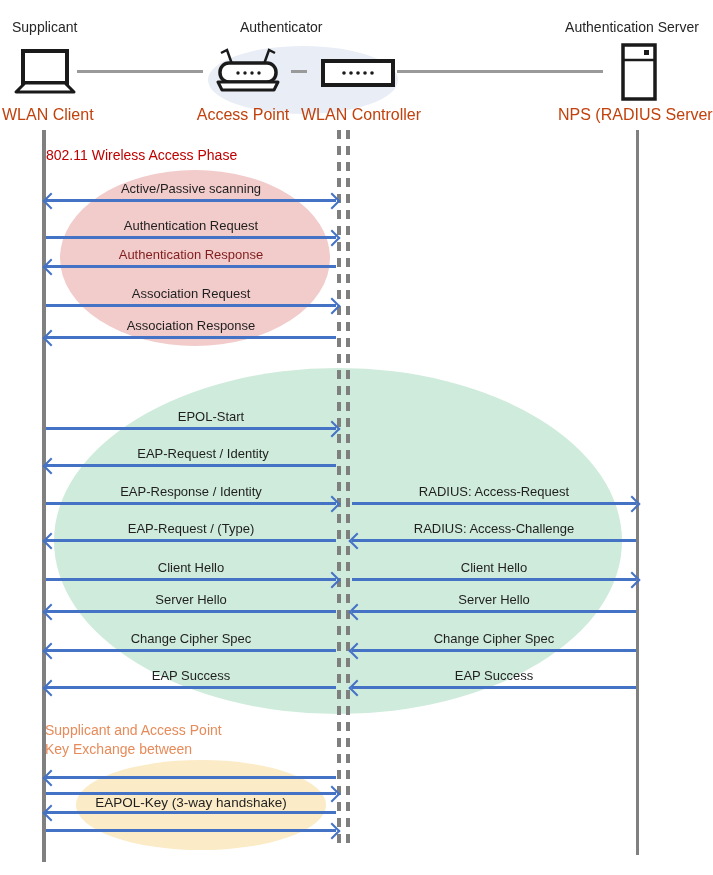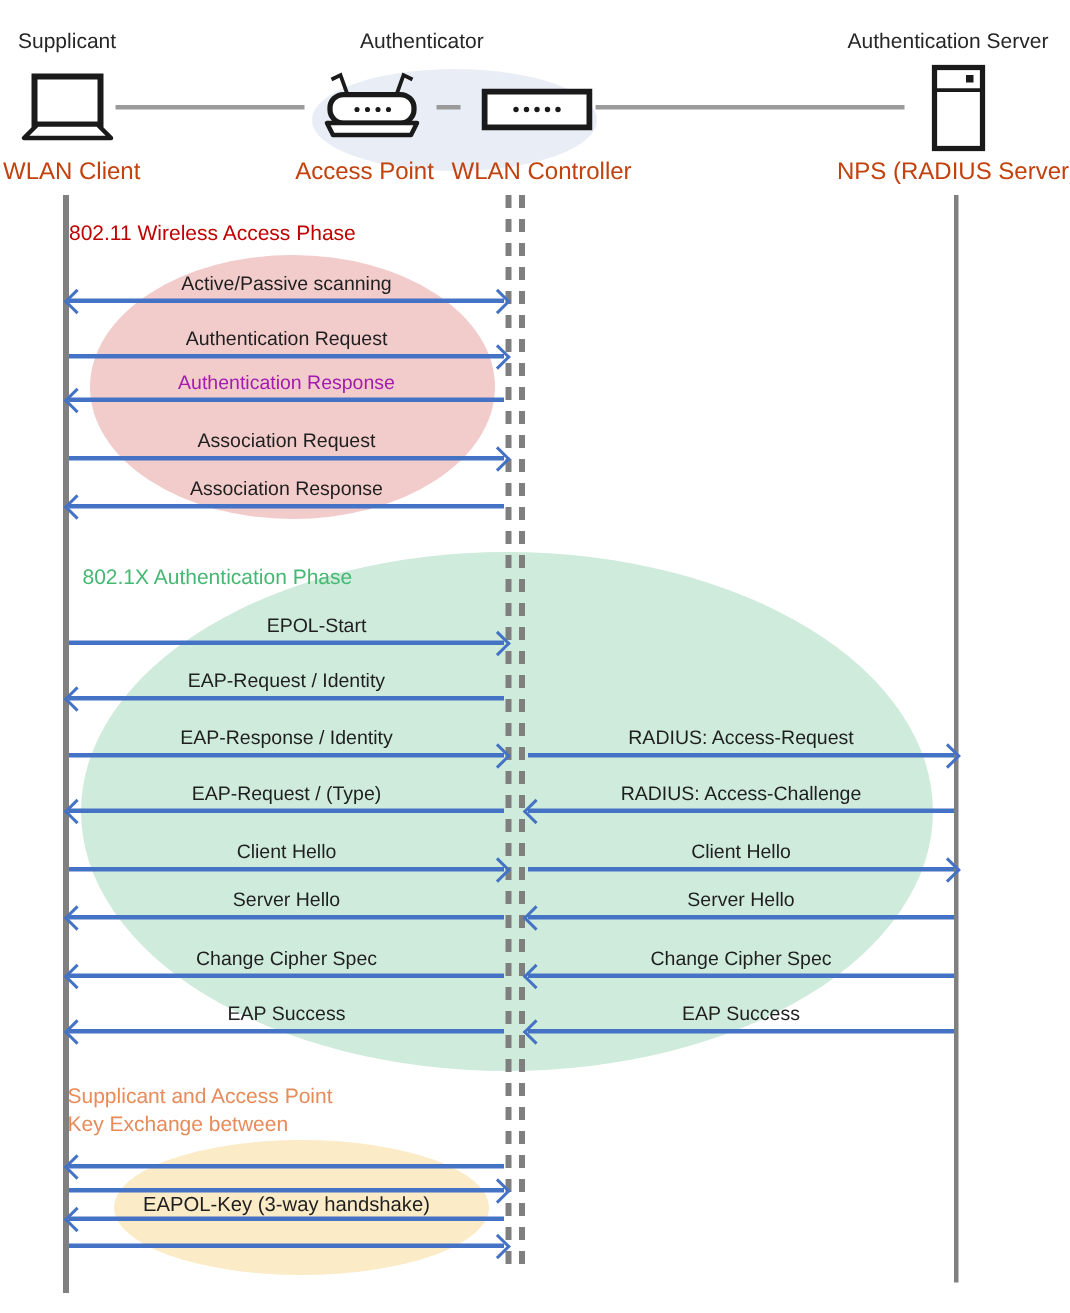--- a/index.html
+++ b/index.html
@@ -125,56 +125,55 @@
   <div class="lifeline" id="ll-client" style="background: rgb(128, 128, 128);"></div>
   <div class="dashed-line" id="dl-1"></div>
   <div class="dashed-line" id="dl-2"></div>
   <div class="lifeline" id="ll-server" style="background: rgb(128, 128, 128);"></div>
 
   <div class="ellipse" id="el-wireless" style="background: rgb(242, 203, 203);"></div>
   <div class="ellipse" id="el-dot1x" style="background: rgb(207, 235, 220);"></div>
   <div class="ellipse" id="el-keyx" style="background: rgb(251, 235, 198);"></div>
 
   <div class="phase-title" id="title-wireless" style="color: rgb(192, 0, 0);">802.11 Wireless Access Phase</div>
-  <div class="phase-title" id="title-dot1x" style="color: rgb(69, 184, 114);">802.1X Authentication Phase</div>
   <div class="phase-title" id="title-keyx" style="color: rgb(231, 139, 90);">
     <div>Supplicant and Access Point</div>
     <div>Key Exchange between</div>
   </div>
 
   <div id="arrows">
       <div class="arrow" style="left: 46px; width: 290px; top: 199px; color: rgb(68, 114, 196);">
         <span class="head hr"></span>
         <span class="head hl"></span>
       </div>
       <div class="msg-label" style="left: 46px; width: 290px; top: 181px; color: rgb(31, 31, 31);">Active/Passive scanning</div>
       <div class="arrow" style="left: 46px; width: 290px; top: 236px; color: rgb(68, 114, 196);">
         <span class="head hr"></span>
       </div>
       <div class="msg-label" style="left: 46px; width: 290px; top: 218px; color: rgb(31, 31, 31);">Authentication Request</div>
       <div class="arrow" style="left: 46px; width: 290px; top: 265px; color: rgb(68, 114, 196);">
         <span class="head hl"></span>
       </div>
-      <div class="msg-label" style="left: 46px; width: 290px; top: 247px; color: #a21caf;">Authentication Response</div>
+      <div class="msg-label" style="left: 46px; width: 290px; top: 247px; color: #7f1d1d;">Authentication Response</div>
       <div class="arrow" style="left: 46px; width: 290px; top: 304px; color: rgb(68, 114, 196);">
         <span class="head hr"></span>
       </div>
       <div class="msg-label" style="left: 46px; width: 290px; top: 286px; color: rgb(31, 31, 31);">Association Request</div>
       <div class="arrow" style="left: 46px; width: 290px; top: 336px; color: rgb(68, 114, 196);">
         <span class="head hl"></span>
       </div>
       <div class="msg-label" style="left: 46px; width: 290px; top: 318px; color: rgb(31, 31, 31);">Association Response</div>
       <div class="arrow" style="left: 46px; width: 290px; top: 427px; color: rgb(68, 114, 196);">
         <span class="head hr"></span>
       </div>
       <div class="msg-label" style="left: 46px; width: 290px; top: 409px; color: rgb(31, 31, 31); padding-left: 20px;">EPOL-Start</div>
       <div class="arrow" style="left: 46px; width: 290px; top: 464px; color: rgb(68, 114, 196);">
         <span class="head hl"></span>
       </div>
-      <div class="msg-label" style="left: 46px; width: 290px; top: 446px; color: rgb(31, 31, 31);">EAP-Request / Identity</div>
+      <div class="msg-label" style="left: 46px; width: 290px; top: 446px; color: rgb(31, 31, 31); padding-left: 12px;">EAP-Request / Identity</div>
       <div class="arrow" style="left: 46px; width: 290px; top: 502px; color: rgb(68, 114, 196);">
         <span class="head hr"></span>
       </div>
       <div class="msg-label" style="left: 46px; width: 290px; top: 484px; color: rgb(31, 31, 31);">EAP-Response / Identity</div>
       <div class="arrow" style="left: 352px; width: 284px; top: 502px; color: rgb(68, 114, 196);">
         <span class="head hr"></span>
       </div>
       <div class="msg-label" style="left: 352px; width: 284px; top: 484px; color: rgb(31, 31, 31);">RADIUS: Access-Request</div>
       <div class="arrow" style="left: 46px; width: 290px; top: 539px; color: rgb(68, 114, 196);">
         <span class="head hl"></span>

